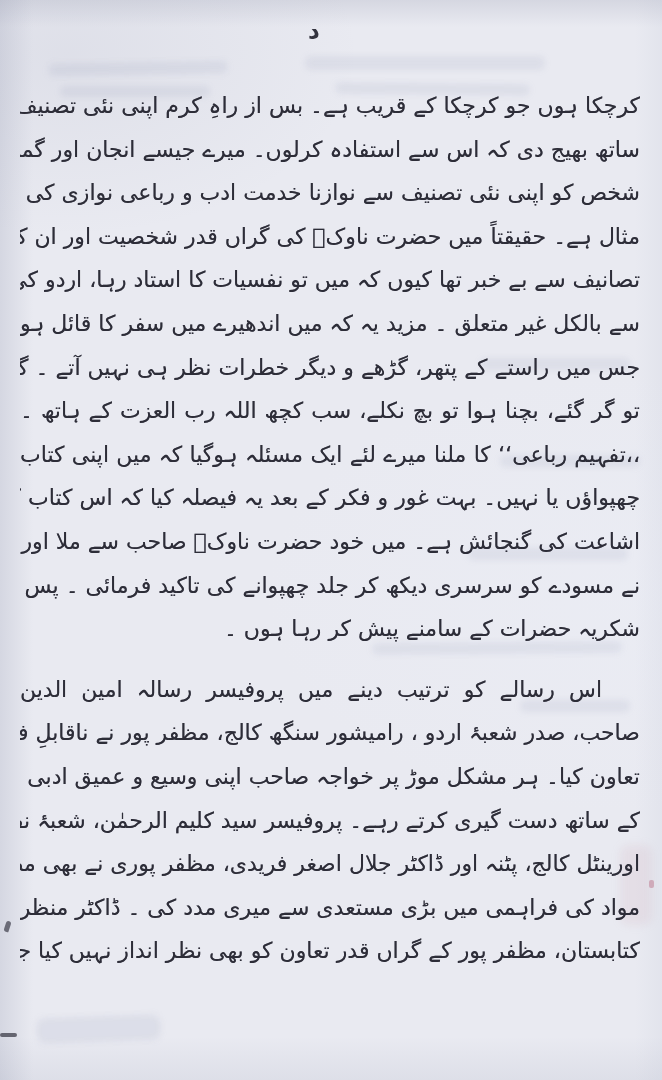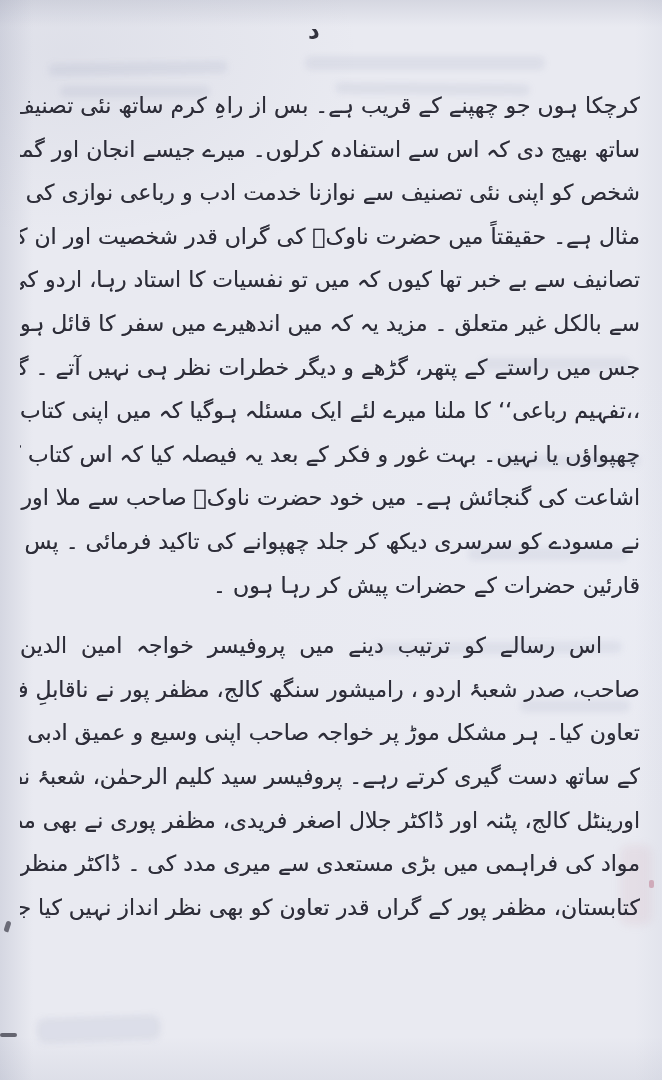--- a/index.html
+++ b/index.html
@@ -71,35 +71,36 @@
   <div class="ghost" style="left:36px;top:1016px;width:125px;height:26px;transform:rotate(-2deg);"></div>
 
   <div class="speck comma" style="left:5px;top:921px;"></div>
   <div class="speck dash" style="left:0px;top:1033px;"></div>
   <div class="speck red" style="left:649px;top:880px;"></div>
 
   <div class="header-mark">د</div>
 
   <div class="text-block">
     <div class="para">
-        <div class="text-line">کرچکا ہوں جو چھپنے کے قریب ہے۔ بس از راہِ کرم ساتھ نئی تصنیف</div>
+        <div class="text-line">کرچکا ہوں جو کرچکا کے قریب ہے۔ بس از راہِ کرم اپنی نئی تصنیف</div>
         <div class="text-line">ساتھ بھیج دی کہ اس سے استفادہ کرلوں۔ میرے جیسے انجان اور گمنام</div>
         <div class="text-line">شخص کو اپنی نئی تصنیف سے نوازنا خدمت ادب و رباعی نوازی کی نادر</div>
         <div class="text-line">مثال ہے۔ حقیقتاً میں حضرت ناوکؔ کی گراں قدر شخصیت اور ان کی</div>
         <div class="text-line">تصانیف سے بے خبر تھا کیوں کہ میں تو نفسیات کا استاد رہا، اردو کی دنیا</div>
         <div class="text-line">سے بالکل غیر متعلق ۔ مزید یہ کہ میں اندھیرے میں سفر کا قائل ہوں</div>
         <div class="text-line">جس میں راستے کے پتھر، گڑھے و دیگر خطرات نظر ہی نہیں آتے ۔ گرنا ہوا</div>
+        <div class="text-line">تو گر گئے، بچنا ہوا تو بچ نکلے، سب کچھ اللہ رب العزت کے ہاتھ ۔</div>
         <div class="text-line">،،تفہیم رباعی‘‘ کا ملنا میرے لئے ایک مسئلہ ہوگیا کہ میں اپنی کتاب</div>
         <div class="text-line">چھپواؤں یا نہیں۔ بہت غور و فکر کے بعد یہ فیصلہ کیا کہ اس کتاب کی</div>
         <div class="text-line">اشاعت کی گنجائش ہے۔ میں خود حضرت ناوکؔ صاحب سے ملا اور انہوں</div>
         <div class="text-line">نے مسودے کو سرسری دیکھ کر جلد چھپوانے کی تاکید فرمائی ۔ پس یہ رسالہ</div>
-        <div class="text-line end">قارئین حضرات کے حضرات پیش کر رہا ہوں ۔</div>
+        <div class="text-line end">شکریہ حضرات کے سامنے پیش کر رہا ہوں ۔</div>
       </div>
     <div class="para gap">
-        <div class="text-line indent">اس رسالے کو ترتیب دینے میں پروفیسر خواجہ امین الدین</div>
+        <div class="text-line indent">اس رسالے کو ترتیب دینے میں پروفیسر رسالہ امین الدین</div>
         <div class="text-line">صاحب، صدر شعبۂ اردو ، رامیشور سنگھ کالج، مظفر پور نے ناقابلِ فراموش</div>
         <div class="text-line">تعاون کیا۔ ہر مشکل موڑ پر خواجہ صاحب اپنی وسیع و عمیق ادبی صلاحیتوں</div>
         <div class="text-line">کے ساتھ دست گیری کرتے رہے۔ پروفیسر سید کلیم الرحمٰن، شعبۂ نفسیات،</div>
         <div class="text-line">اورینٹل کالج، پٹنہ اور ڈاکٹر جلال اصغر فریدی، مظفر پوری نے بھی مطلوبہ</div>
         <div class="text-line">مواد کی فراہمی میں بڑی مستعدی سے میری مدد کی ۔ ڈاکٹر منظر امام، مالک</div>
         <div class="text-line">کتابستان، مظفر پور کے گراں قدر تعاون کو بھی نظر انداز نہیں کیا جاسکتا ۔</div>
       </div>
   </div>
 
 </div>

